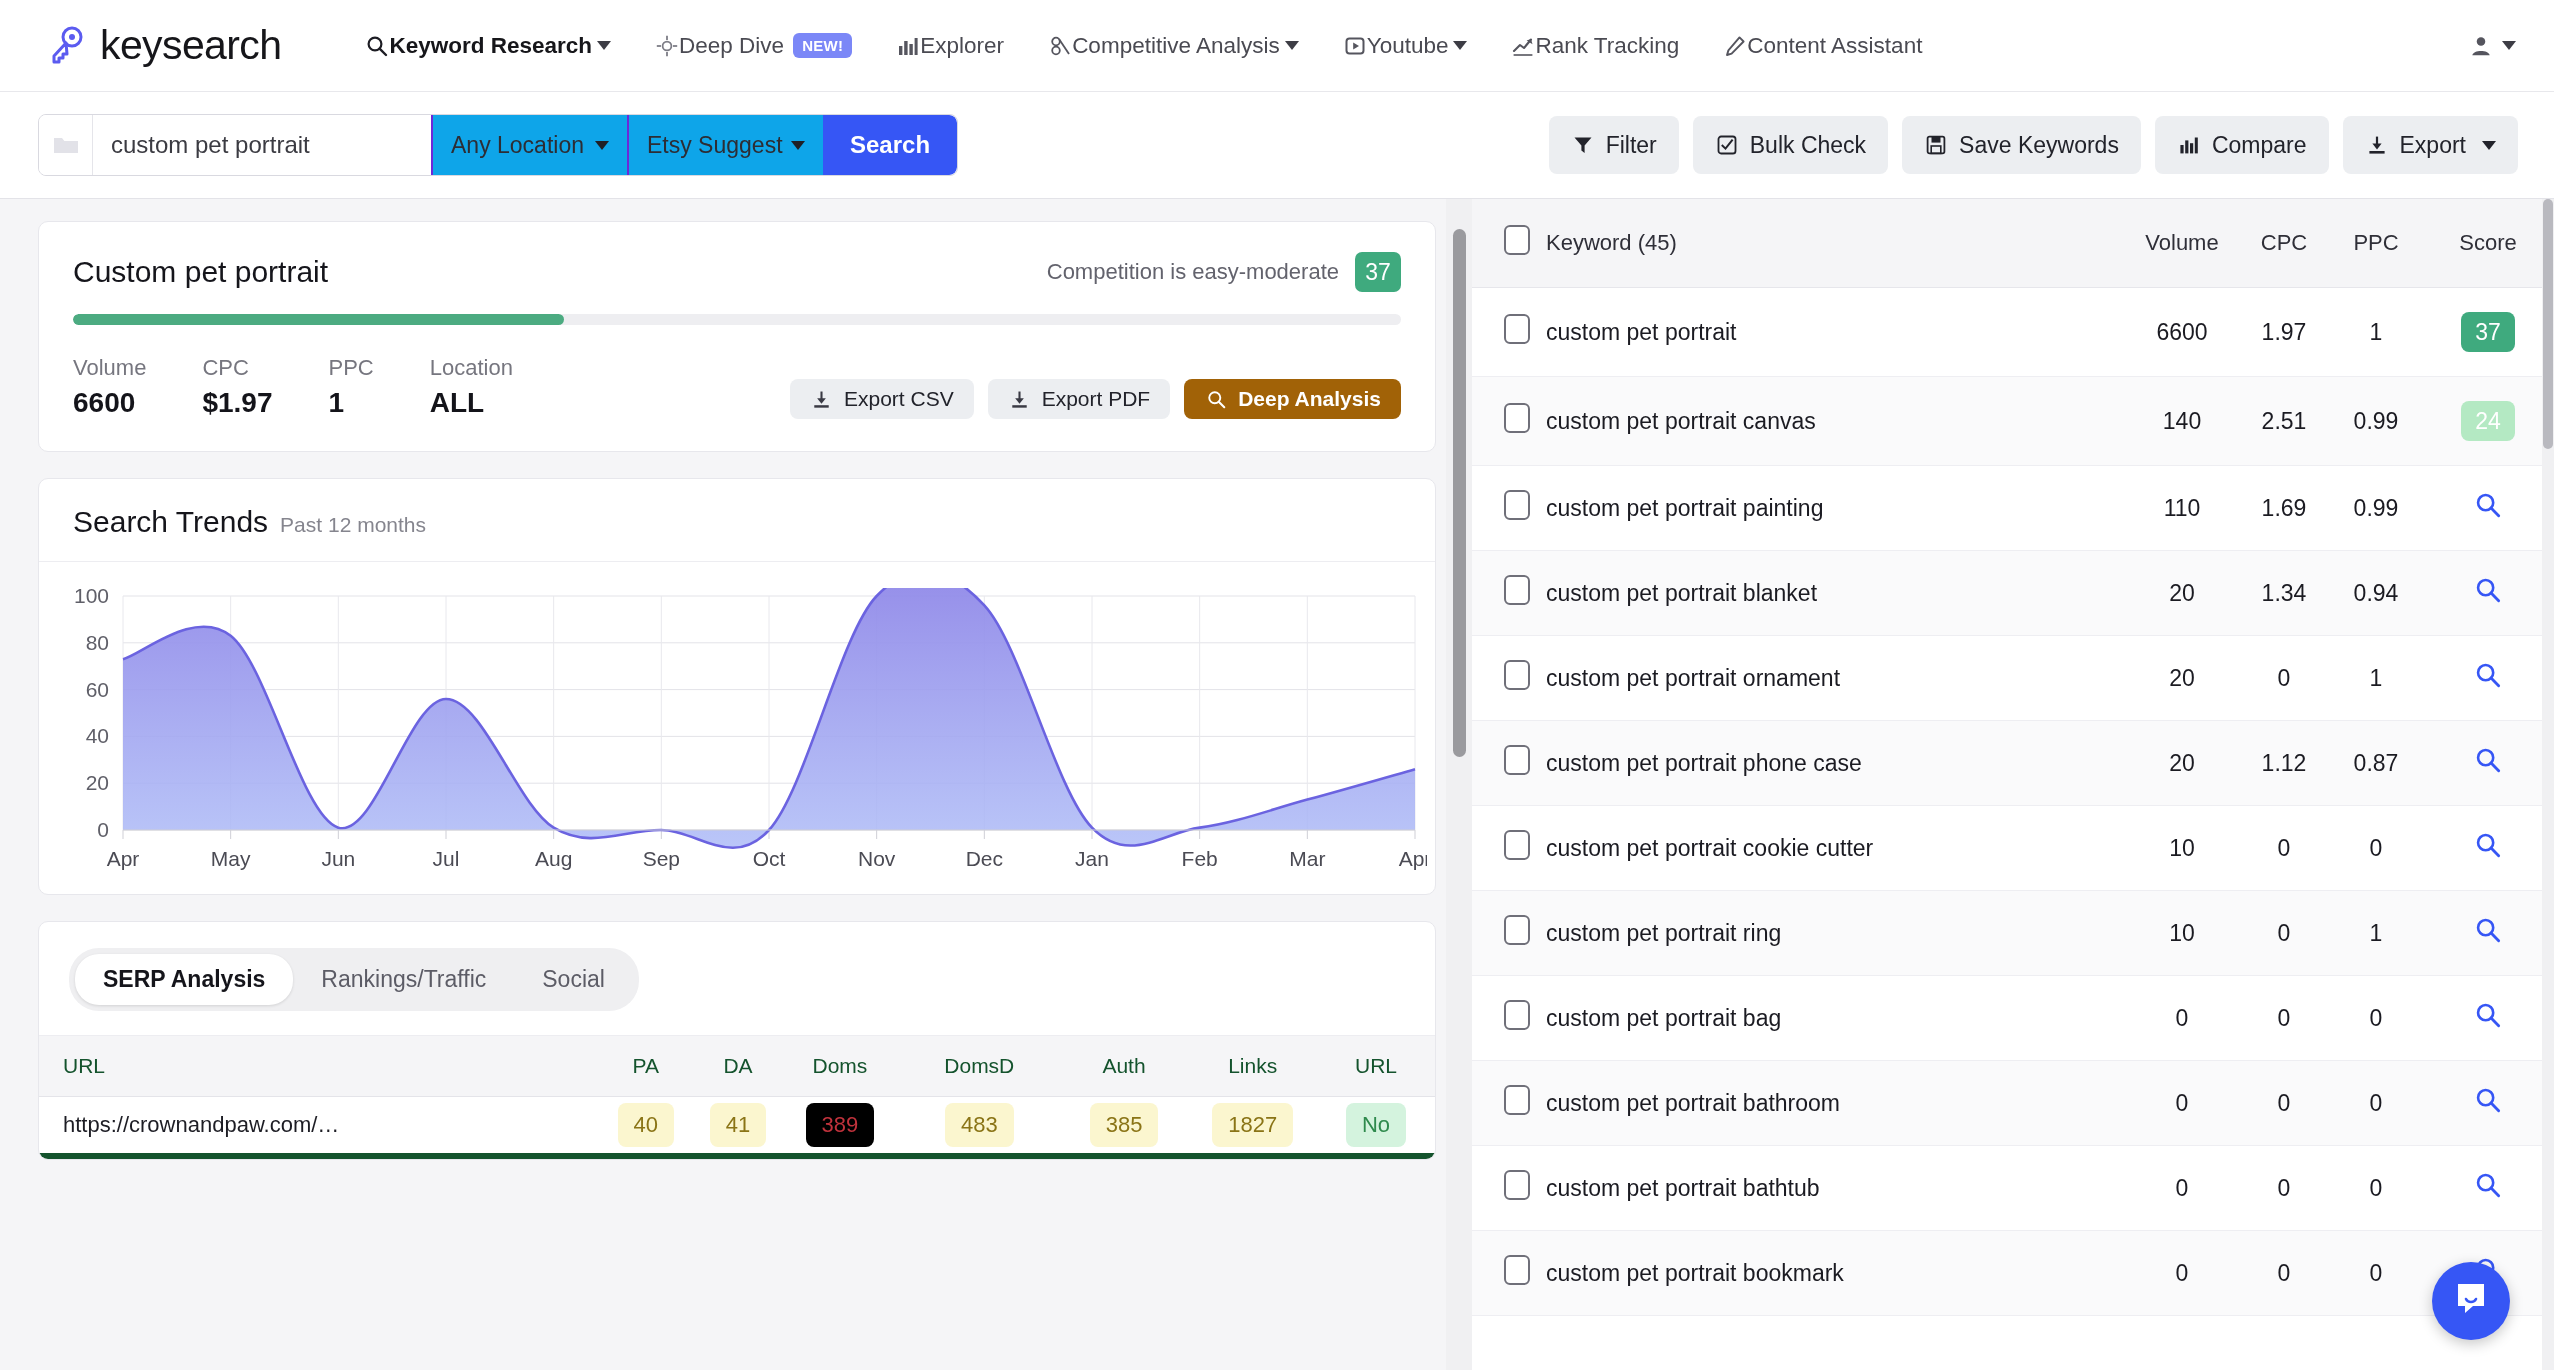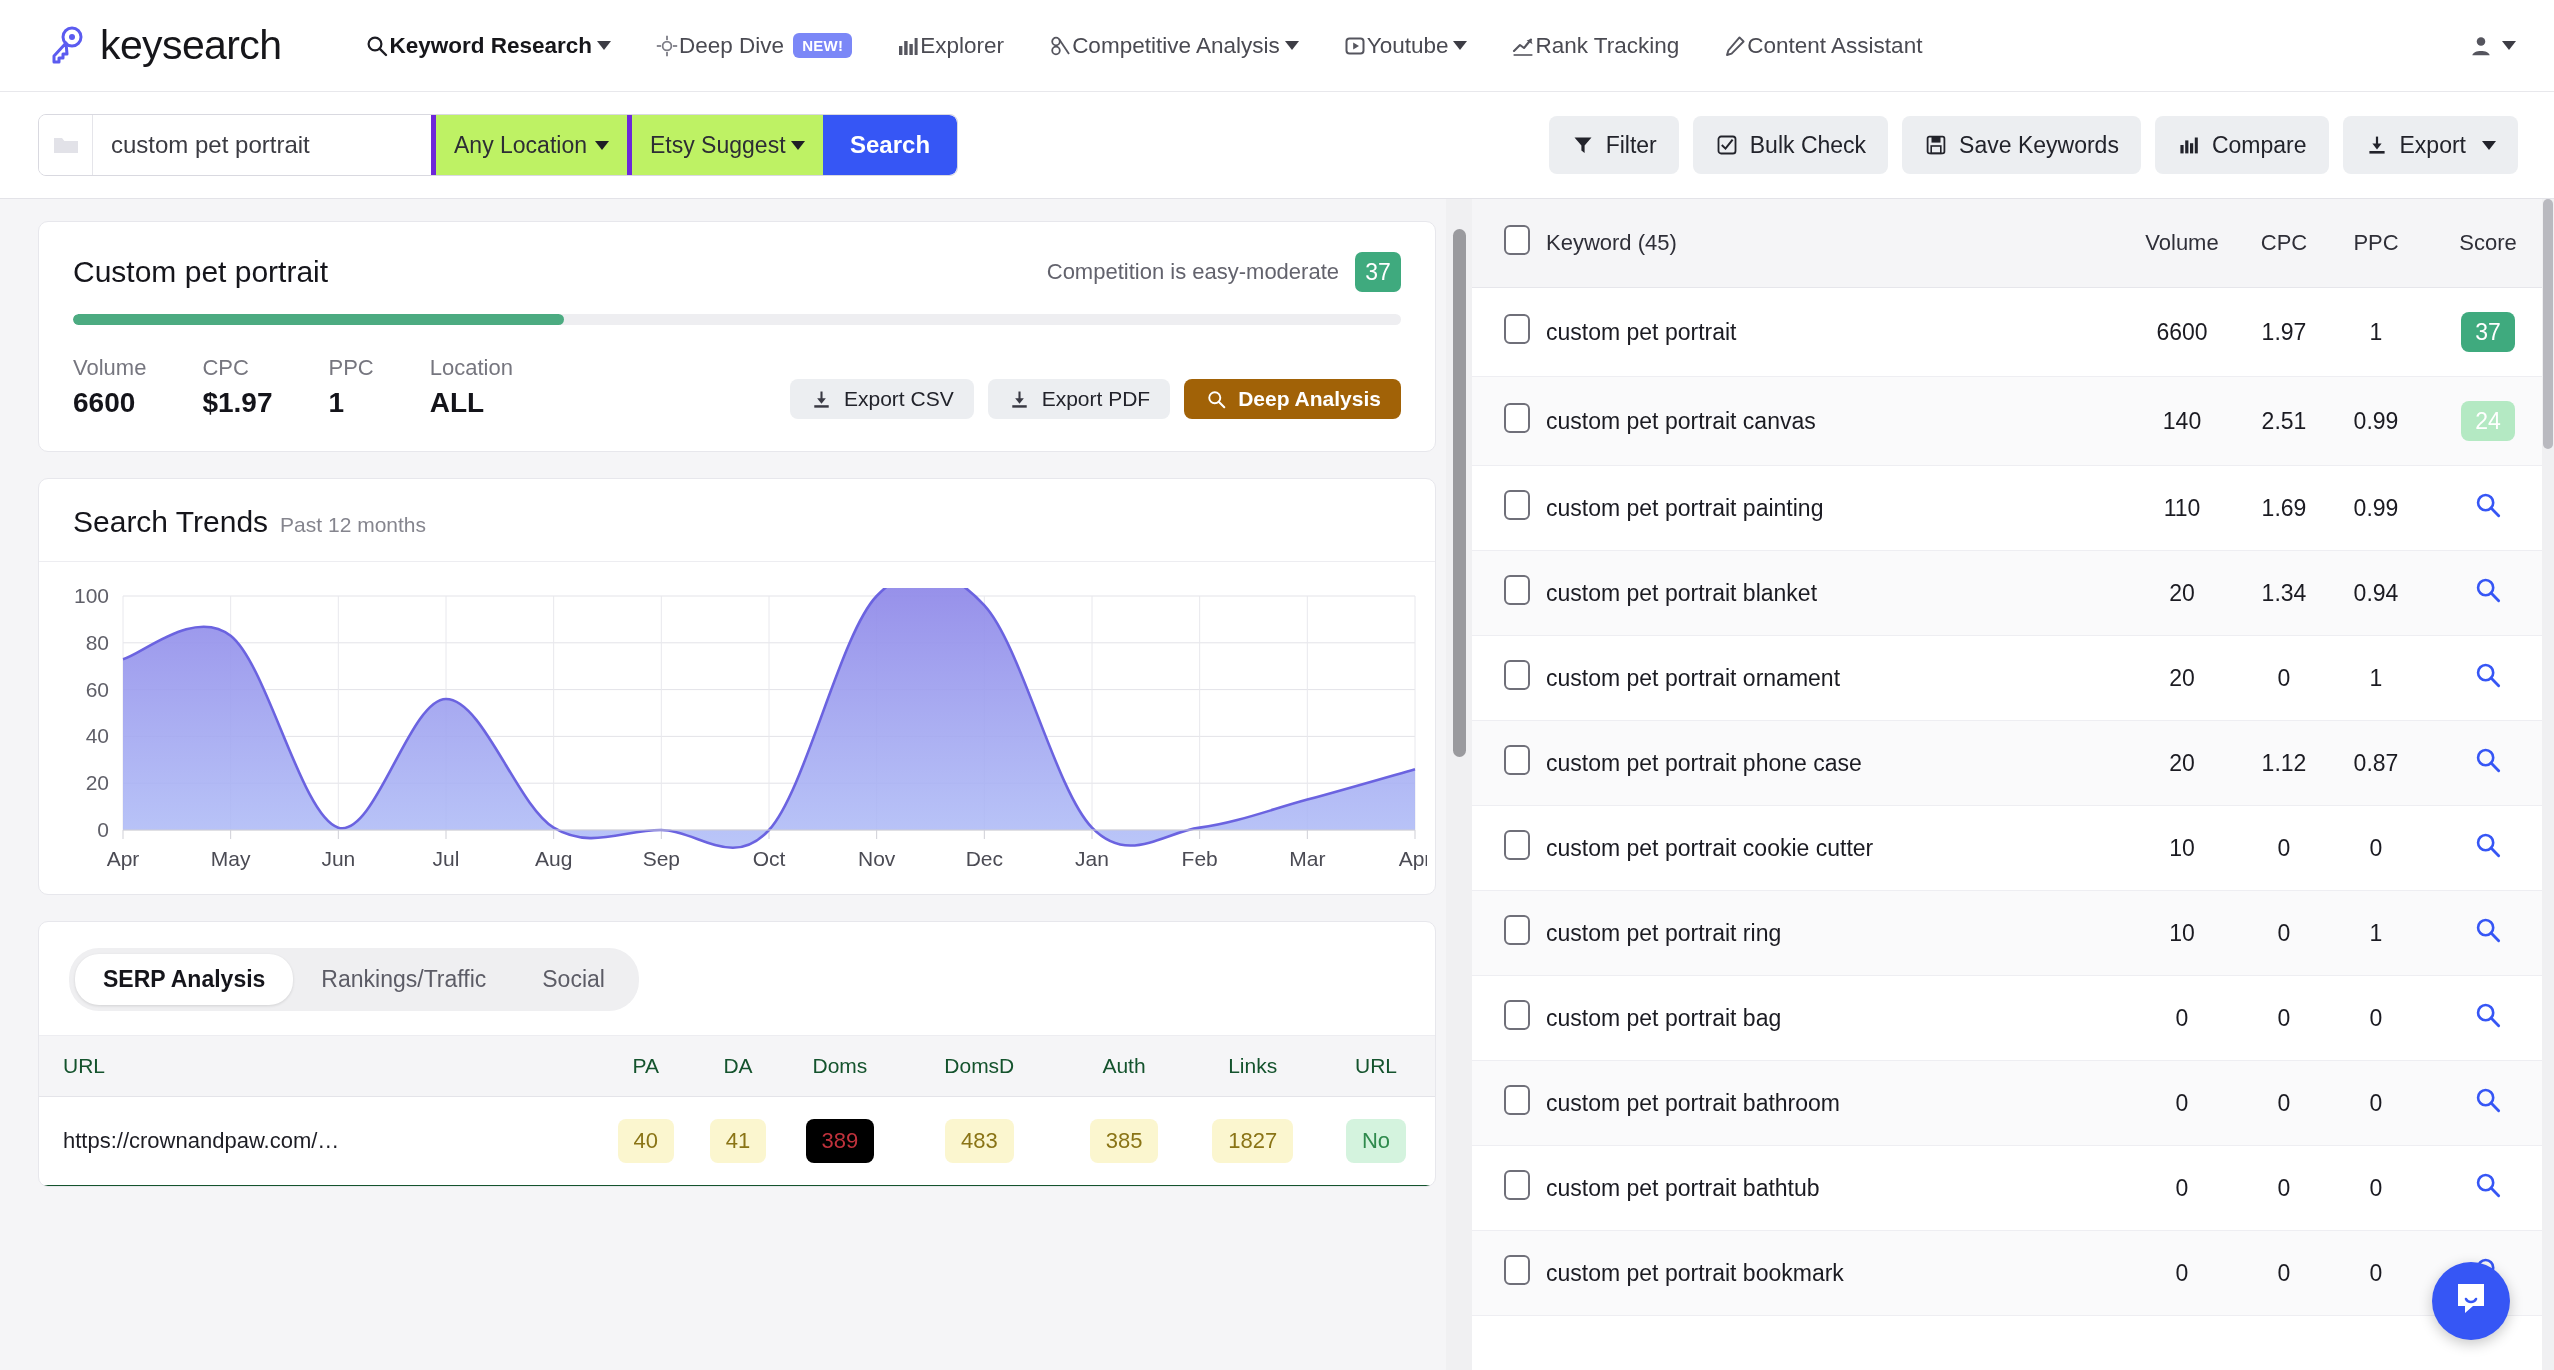--- a/index.html
+++ b/index.html
@@ -68,21 +68,21 @@
     width: 54px; display: flex; align-items: center; justify-content: center;
     border-right: 1px solid #e5e5ea; background: #fff; cursor: pointer;
   }
   .kw-input {
     width: 338px; border: none; outline: none; padding: 0 18px;
     font-size: 24px; color: #3b3b42; font-family: "Liberation Sans", sans-serif;
     background: #fff;
   }
   .sel-wrap {
     position: relative; display: flex; align-items: center;
-    border-left: 5px solid #6d28d9; background: #bef264; cursor: pointer;
+    border-left: 2px solid #6d28d9; background: #0ea5e9; cursor: pointer;
   }
   .sel-wrap .sel-txt {
     font-size: 23px; color: #2d2d34; padding: 0 18px; width: 100%;
   }
   .sel-caret {
     width: 0; height: 0; position: absolute; right: 18px; top: 50%; margin-top: -4px;
     border-left: 7px solid transparent; border-right: 7px solid transparent;
     border-top: 9px solid #1f1f26;
   }
   .sel-location { width: 196px; }
@@ -173,22 +173,22 @@
     cursor: pointer; white-space: nowrap;
   }
   .tab.active { background: #fff; color: #15151b; font-weight: 700; box-shadow: 0 1px 3px rgba(0,0,0,.12); }
   table.serp { width: 100%; border-collapse: collapse; }
   table.serp thead th {
     background: #f5f5f7; border-top: 1px solid #ededf1; border-bottom: 1px solid #e4e4e9;
     font-size: 21px; color: #14532d; font-weight: 400; padding: 18px 0; text-align: center;
   }
   table.serp thead th.col-url { text-align: left; padding-left: 24px; }
   table.serp tbody td {
-    padding: 22px 0; text-align: center; font-size: 22px; color: #1d1d24;
-    border-bottom: 1px solid #14532d;
+    padding: 6px 0; text-align: center; font-size: 22px; color: #1d1d24;
+    border-bottom: 6px solid #14532d;
   }
   table.serp tbody td.col-url { text-align: left; padding-left: 24px; font-size: 22px; }
   .pill {
     display: inline-block; min-width: 56px; padding: 9px 16px; border-radius: 8px;
     font-size: 22px;
   }
   .pill-yellow { background: #fbf6cf; color: #8a7416; }
   .pill-red { background: #000000; color: #c0323c; }
   .pill-green { background: #d4f3de; color: #2f8a4d; }
 

